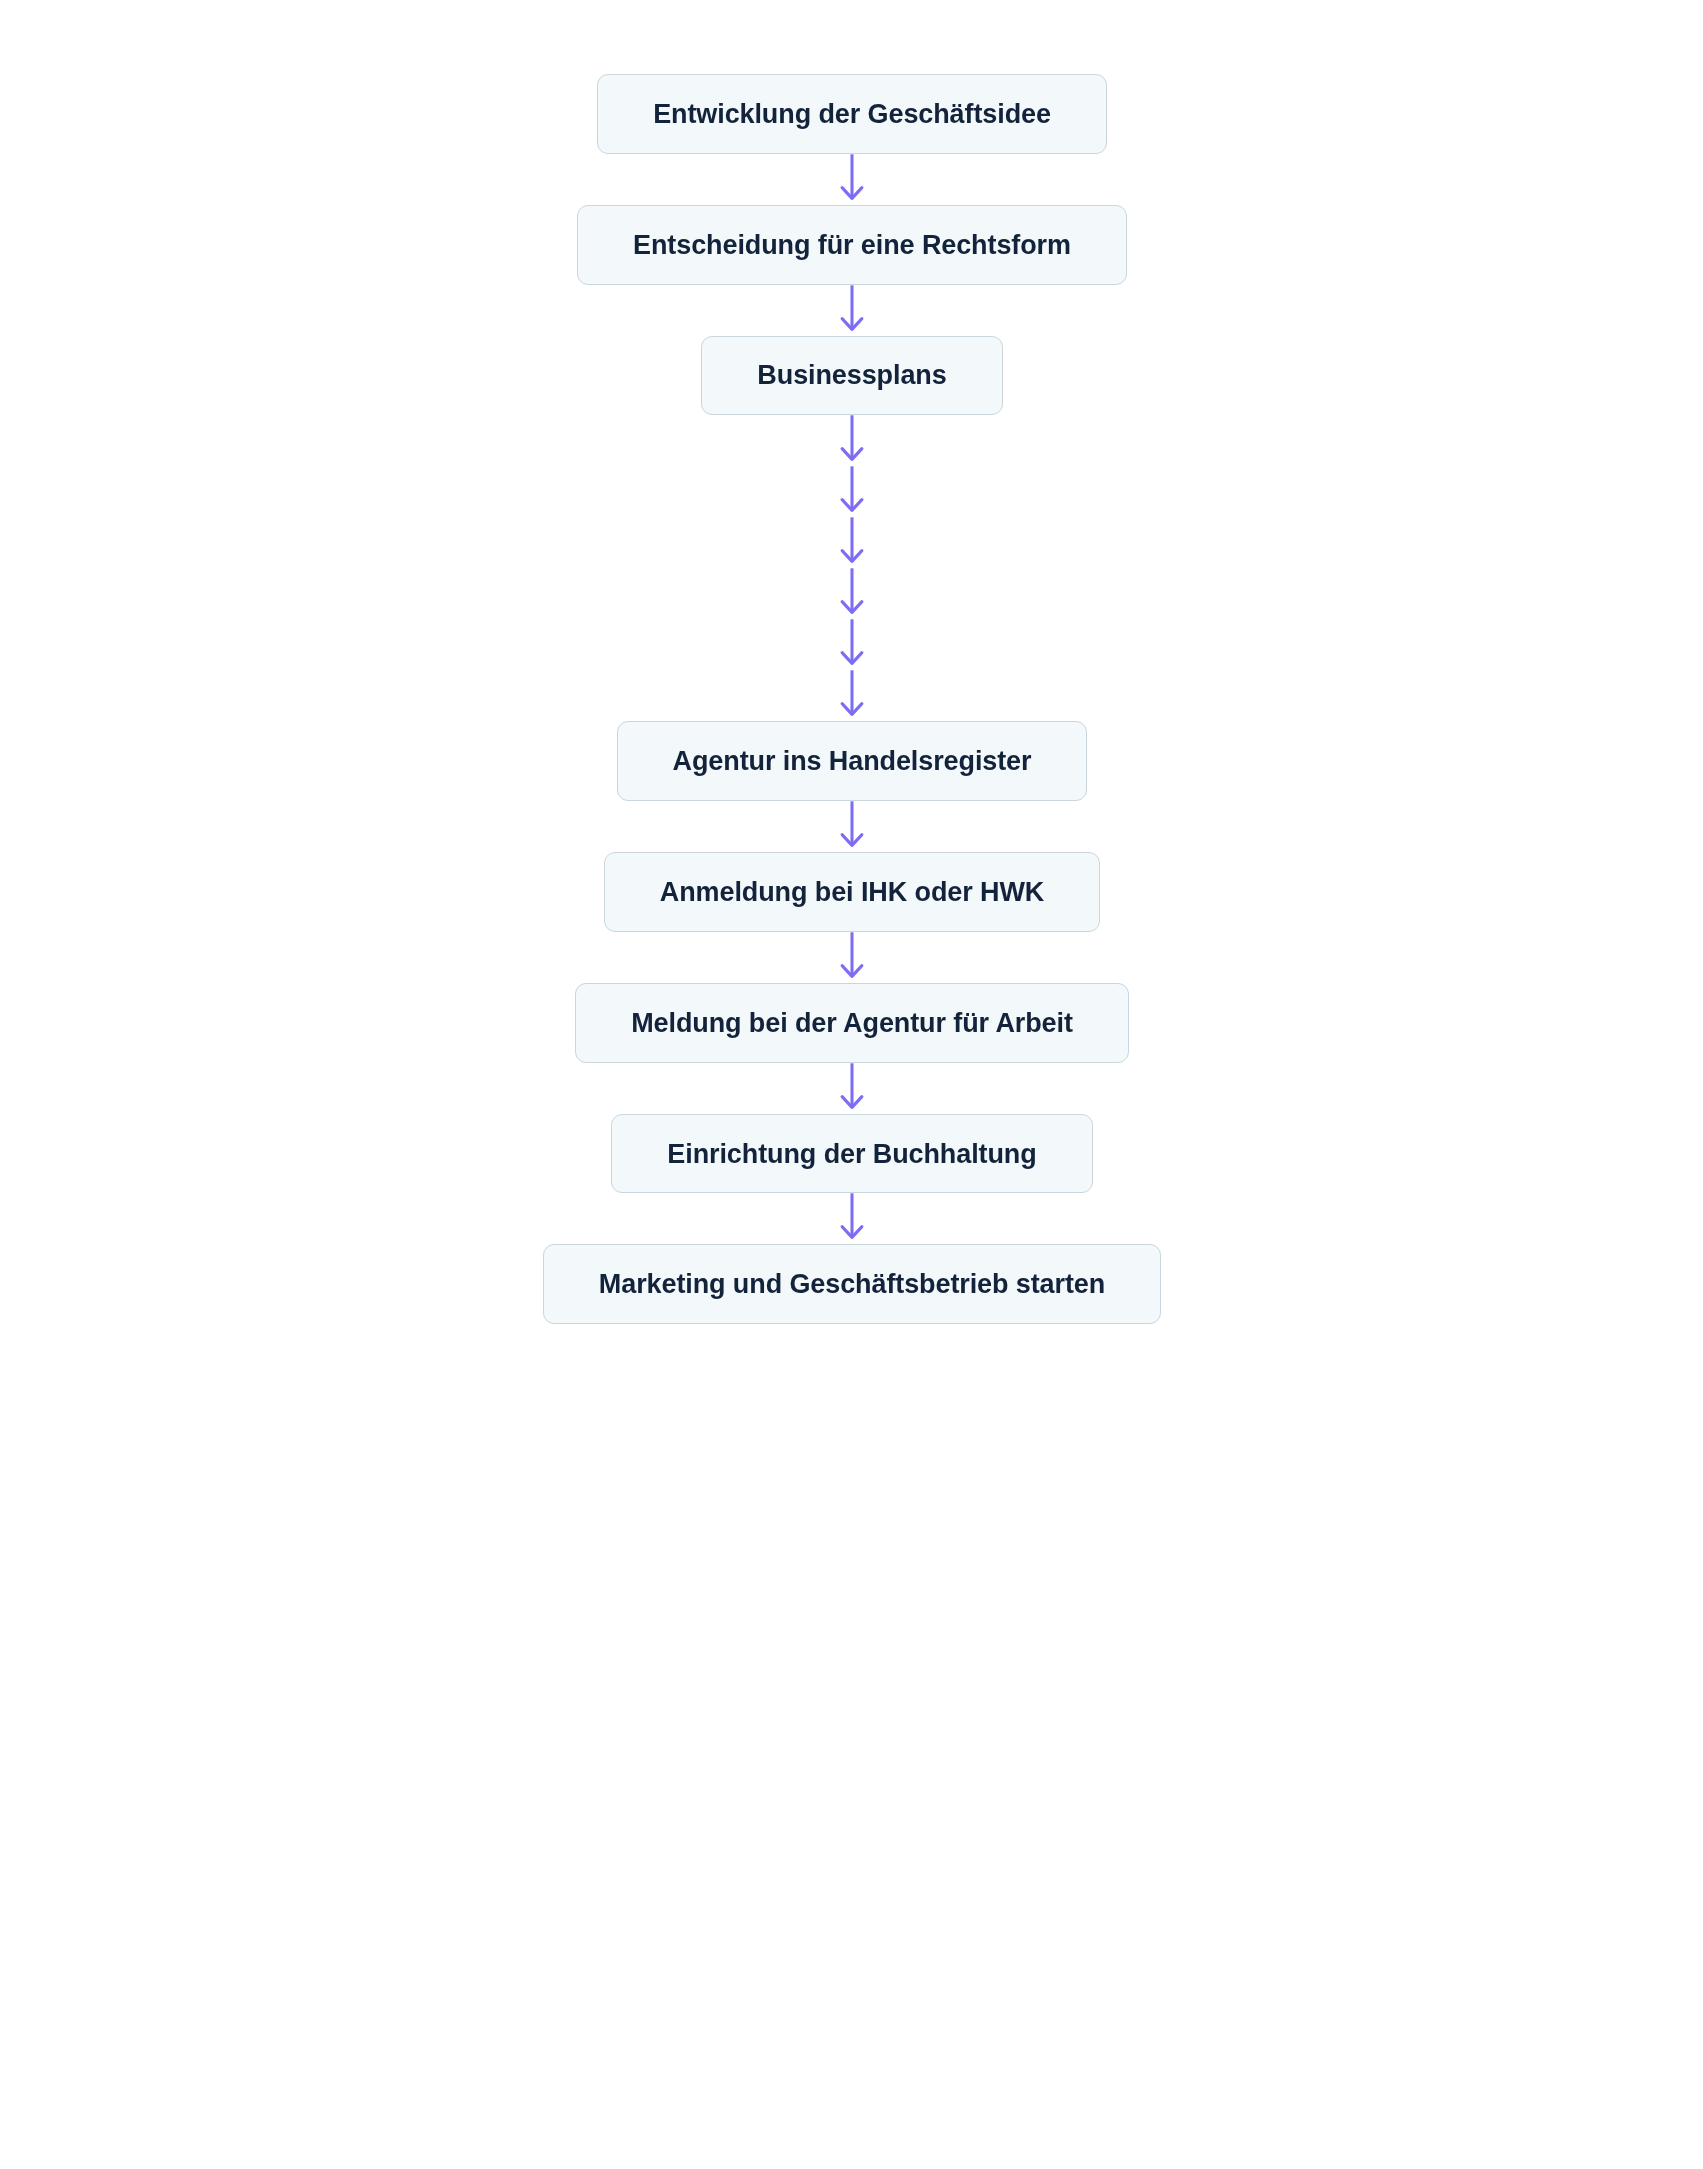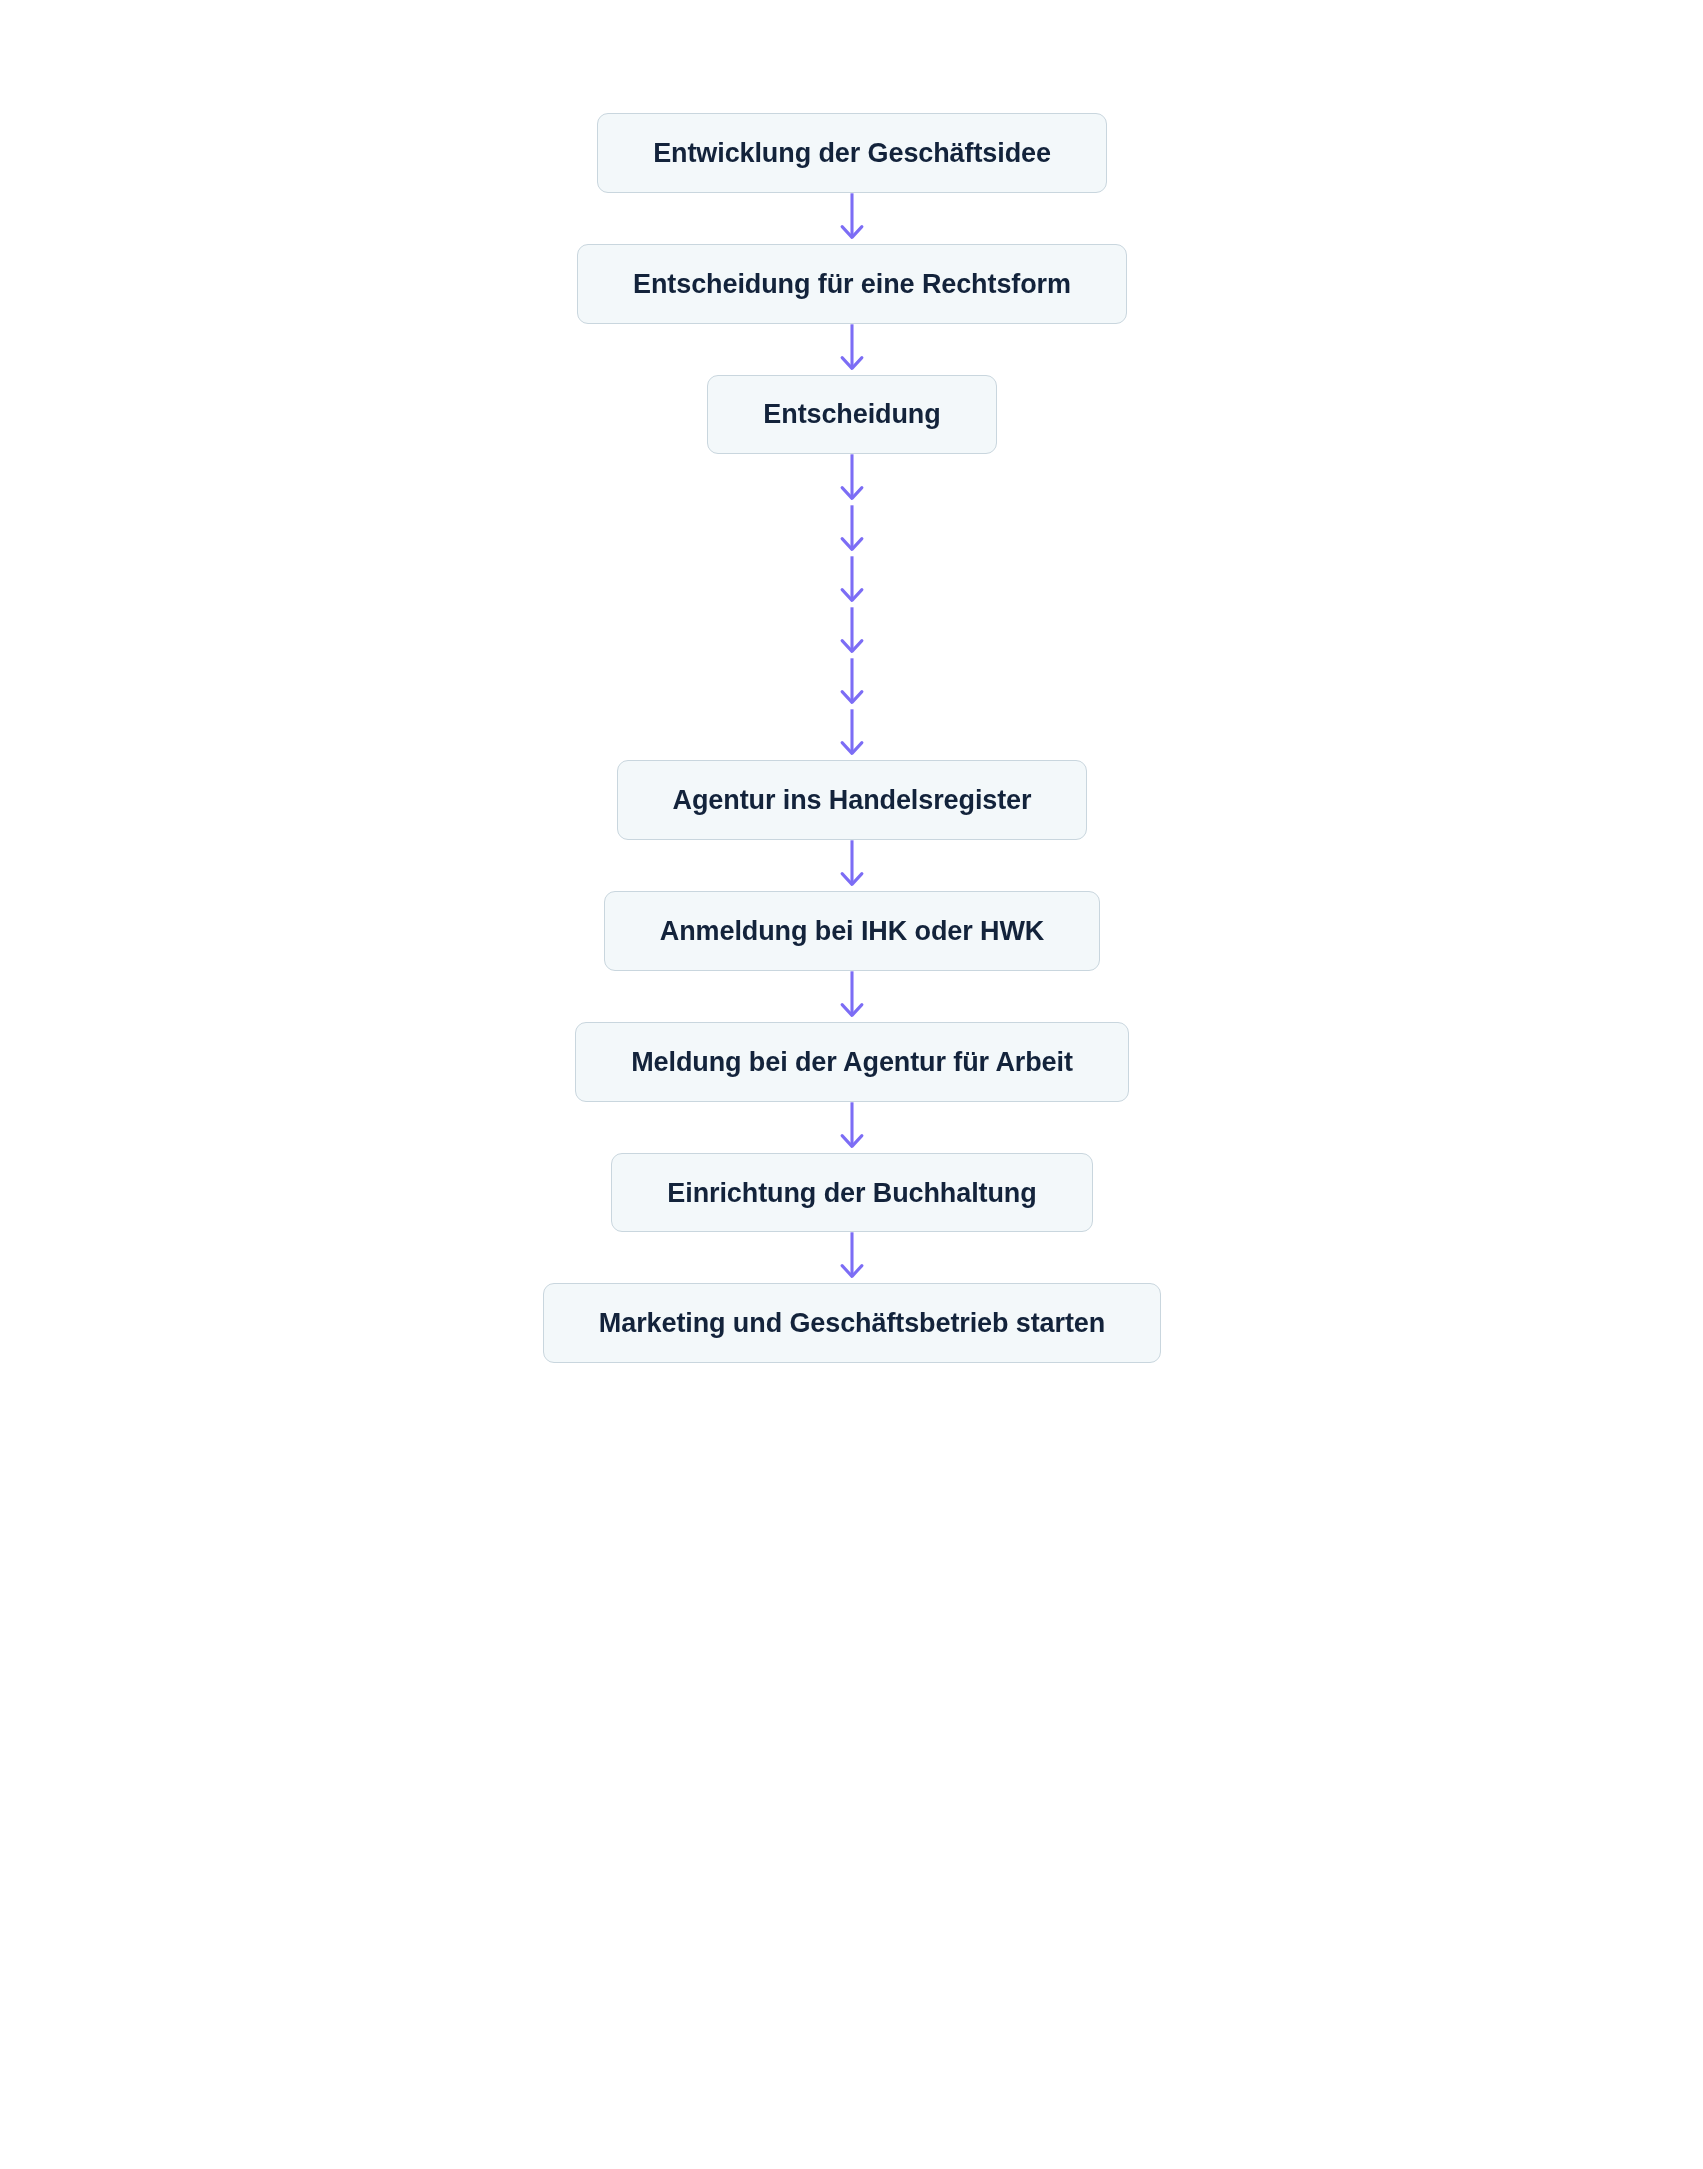--- a/index.html
+++ b/index.html
@@ -14,21 +14,21 @@
     -webkit-font-smoothing: antialiased;
   }
 
   #flowchart {
     width: 1704px;
     height: 2169px;
     display: flex;
     flex-direction: column;
     align-items: center;
     box-sizing: border-box;
-    padding-top: 113px;
+    padding-top: 74px;
   }
 
   .flow-step {
     display: flex;
     flex-direction: column;
     align-items: center;
   }
 
   .node {
     background: #f3f8fa;
@@ -81,21 +81,21 @@
 
   <div class="flow-step">
     <div class="node">Entscheidung für eine Rechtsform</div>
   </div>
   <svg class="edge" viewBox="0 0 40 56">
     <line x1="20" y1="0" x2="20" y2="48"></line>
     <polyline points="9,37 20,49 31,37"></polyline>
   </svg>
 
   <div class="flow-step">
-    <div class="node">Entscheidung</div>
+    <div class="node">Businessplans</div>
   </div>
   <svg class="edge" viewBox="0 0 40 56">
     <line x1="20" y1="0" x2="20" y2="48"></line>
     <polyline points="9,37 20,49 31,37"></polyline>
   </svg>
 
   <svg class="edge" viewBox="0 0 40 56">
     <line x1="20" y1="0" x2="20" y2="48"></line>
     <polyline points="9,37 20,49 31,37"></polyline>
   </svg>

